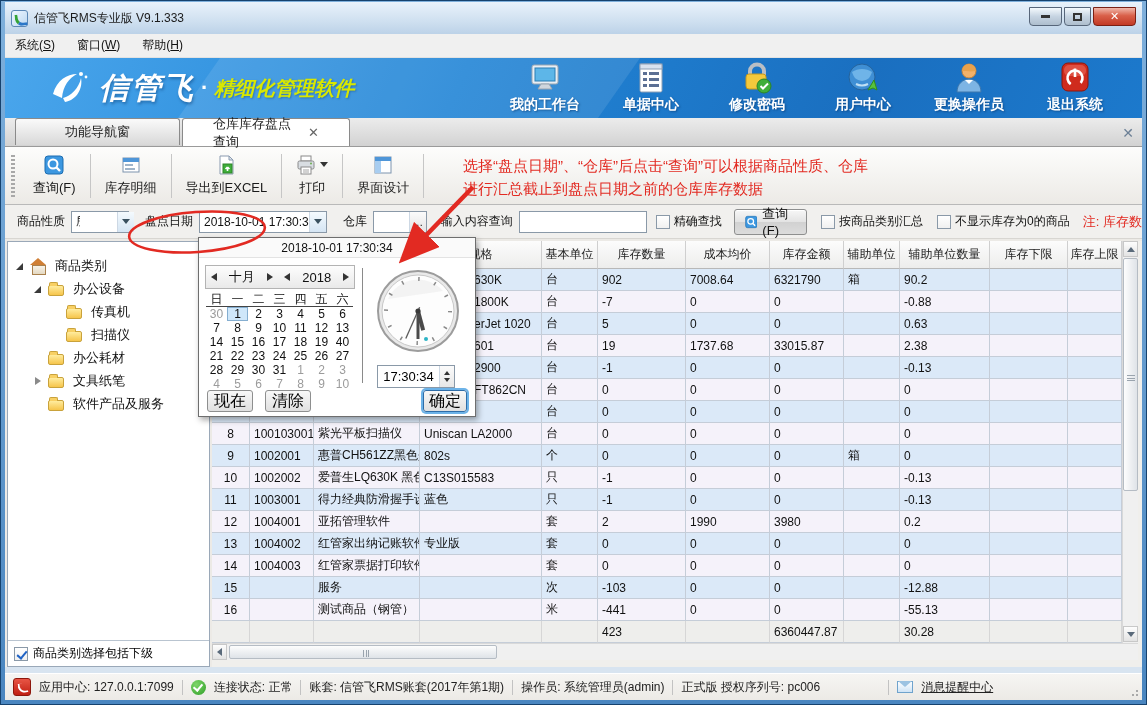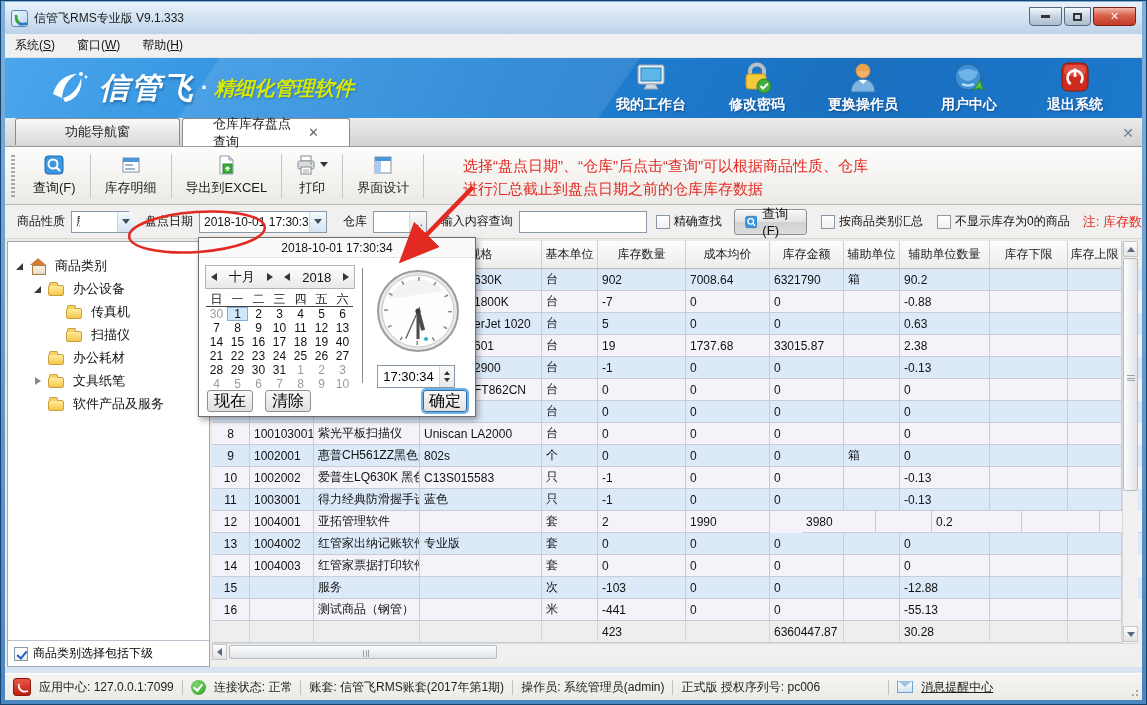--- a/index.html
+++ b/index.html
@@ -186,44 +186,57 @@
         <div class="action">
           <svg viewBox="0 0 34 32">
               <rect x="4" y="3" width="26" height="19" rx="2" fill="#e8eef4" stroke="#9aa6b2"></rect>
               <rect x="7" y="6" width="20" height="13" fill="#5db6e8" stroke="#2b7fb5"></rect>
               <path d="M13 22 h8 l3 5 h-14 z" fill="#cfd6dd" stroke="#9aa6b2"></path>
             </svg>
           <span class="action-label">我的工作台</span>
         </div>
         <div class="action">
           <svg viewBox="0 0 34 32">
+              <rect x="6" y="2" width="22" height="28" rx="1.5" fill="#fff" stroke="#8fa0b5"></rect>
+              <rect x="6" y="2" width="22" height="5" fill="#d9e2ef" stroke="#8fa0b5"></rect>
+              <rect x="9" y="10" width="4" height="3" fill="#5b6f94"></rect>
+              <rect x="15" y="10" width="10" height="3" fill="#5b6f94"></rect>
+              <rect x="9" y="16" width="4" height="3" fill="#5b6f94"></rect>
+              <rect x="15" y="16" width="10" height="3" fill="#5b6f94"></rect>
+              <rect x="9" y="22" width="4" height="3" fill="#5b6f94"></rect>
+              <rect x="15" y="22" width="10" height="3" fill="#5b6f94"></rect>
+            </svg>
+          <span class="action-label">单据中心</span>
+        </div>
+        <div class="action">
+          <svg viewBox="0 0 34 32">
               <path d="M10 13 v-4 a7 6.5 0 0 1 14 0 v4" fill="none" stroke="#b9bec4" stroke-width="4"></path>
               <rect x="6" y="12" width="20" height="15" rx="3" fill="#f5c93c" stroke="#c79a1e"></rect>
               <circle cx="24" cy="24" r="7" fill="#3fae3a" stroke="#2c8428"></circle>
               <path d="M20.5 24 l2.5 2.5 l5 -5" fill="none" stroke="#fff" stroke-width="2"></path>
             </svg>
           <span class="action-label">修改密码</span>
+        </div>
+        <div class="action">
+          <svg viewBox="0 0 34 32">
+              <circle cx="16" cy="15" r="13" fill="#3f8fd4" stroke="#24639c"></circle>
+              <path d="M6 10 c6 -4 14 -4 20 0 c-2 6 -4 8 -10 9 c-6 -1 -8 -3 -10 -9" fill="#6fb4e8"></path>
+              <path d="M10 22 c4 2 8 2 12 0" stroke="#bfe0f5" fill="none" stroke-width="2"></path>
+              <path d="M22 28 l6 -10 l3 10 l-4 -2 z" fill="#58c23e" stroke="#2f8d1e"></path>
+            </svg>
+          <span class="action-label">用户中心</span>
         </div>
         <div class="action">
           <svg viewBox="0 0 34 32">
               <circle cx="17" cy="9" r="7" fill="#f2b26a" stroke="#c9853a"></circle>
               <path d="M17 2 a7 7 0 0 1 7 7 c-5 1 -10 0 -14 0 a7 7 0 0 1 7 -7" fill="#e8a24e"></path>
               <path d="M5 30 c0 -8 6 -13 12 -13 c6 0 12 5 12 13 z" fill="#7db4e4" stroke="#3c77ad"></path>
               <path d="M13 18 l4 4 l4 -4" fill="#fff"></path>
             </svg>
           <span class="action-label">更换操作员</span>
-        </div>
-        <div class="action">
-          <svg viewBox="0 0 34 32">
-              <circle cx="16" cy="15" r="13" fill="#3f8fd4" stroke="#24639c"></circle>
-              <path d="M6 10 c6 -4 14 -4 20 0 c-2 6 -4 8 -10 9 c-6 -1 -8 -3 -10 -9" fill="#6fb4e8"></path>
-              <path d="M10 22 c4 2 8 2 12 0" stroke="#bfe0f5" fill="none" stroke-width="2"></path>
-              <path d="M22 28 l6 -10 l3 10 l-4 -2 z" fill="#58c23e" stroke="#2f8d1e"></path>
-            </svg>
-          <span class="action-label">用户中心</span>
         </div>
         <div class="action">
           <svg viewBox="0 0 34 32">
               <rect x="4" y="1" width="26" height="28" rx="6" fill="#cf2b1d" stroke="#8e170c"></rect>
               <rect x="6" y="3" width="22" height="11" rx="5" fill="#e25a4c" opacity=".8"></rect>
               <circle cx="17" cy="16" r="7.5" fill="none" stroke="#fff" stroke-width="2.6" stroke-dasharray="36 11" transform="rotate(125 17 16)"></circle>
               <line x1="17" y1="6.5" x2="17" y2="15" stroke="#fff" stroke-width="2.6"></line>
             </svg>
           <span class="action-label">退出系统</span>
         </div>
@@ -556,21 +569,21 @@
               <div class="g-cell" style="width: 54px;"></div>
             </div>
             <div class="g-row row-even">
               <div class="g-cell num-cell" style="width: 38px;">12</div>
               <div class="g-cell" style="width: 64px;">1004001</div>
               <div class="g-cell" style="width: 106px;">亚拓管理软件</div>
               <div class="g-cell" style="width: 122px;"></div>
               <div class="g-cell" style="width: 56px;">套</div>
               <div class="g-cell" style="width: 88px;">2</div>
               <div class="g-cell" style="width: 84px;">1990</div>
-              <div class="g-cell" style="width: 74px; margin-left: 32px;">3980</div>
+              <div class="g-cell" style="width: 74px;">3980</div>
               <div class="g-cell" style="width: 56px;"></div>
               <div class="g-cell" style="width: 90px;">0.2</div>
               <div class="g-cell" style="width: 78px;"></div>
               <div class="g-cell" style="width: 54px;"></div>
             </div>
             <div class="g-row row-odd">
               <div class="g-cell num-cell" style="width: 38px;">13</div>
               <div class="g-cell" style="width: 64px;">1004002</div>
               <div class="g-cell" style="width: 106px;">红管家出纳记账软件</div>
               <div class="g-cell" style="width: 122px;">专业版</div>

